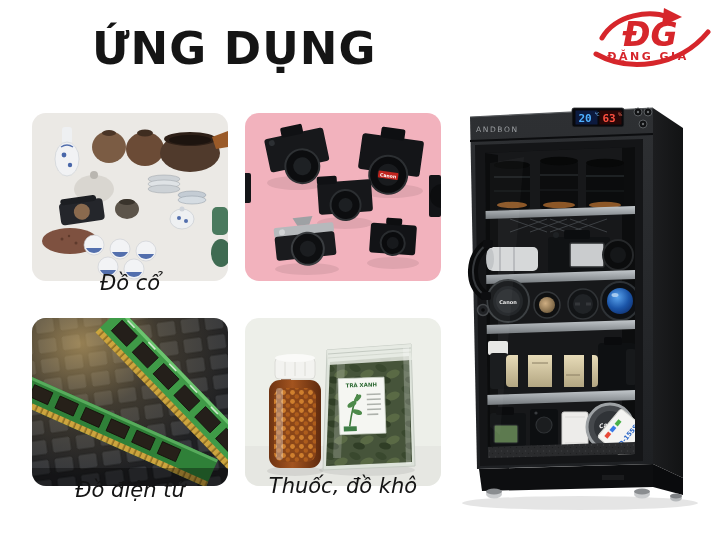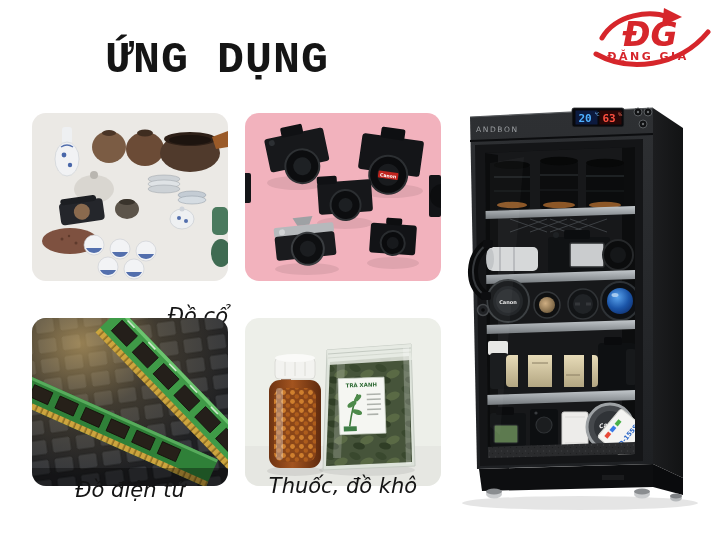--- a/index.html
+++ b/index.html
@@ -1,29 +1,29 @@
 <!DOCTYPE html>
 <html><head>
 <meta charset="utf-8">
 <style>
   html,body{margin:0;padding:0;background:#fff;}
   #stage{position:relative;width:720px;height:540px;background:#ffffff;overflow:hidden;
          font-family:"DejaVu Sans","Liberation Sans",sans-serif;}
-  .page-title{position:absolute;left:92px;top:22px;width:300px;margin:13px;
-    font-size:45px;font-weight:bold;color:#151515;letter-spacing:1px;font-family:Liberation Mono, monospace;}
+  .page-title{position:absolute;left:92px;top:22px;width:300px;margin:0;
+    font-size:45px;font-weight:bold;color:#151515;letter-spacing:1px;}
   .logo{position:absolute;left:588px;top:4px;width:128px;height:66px;}
   .card{position:absolute;width:196px;height:168px;border-radius:14px;overflow:hidden;}
   .card svg{display:block;}
   .card-label{position:absolute;width:196px;text-align:center;
     font-size:21px;font-style:italic;color:#141414;}
   #card-antiques{left:32px;top:113px;}
   #card-cameras{left:245px;top:113px;}
   #card-electronics{left:32px;top:318px;}
   #card-dried{left:245px;top:318px;}
-  #label-antiques{left:32px;top:304px;text-align:right;}
+  #label-antiques{left:32px;top:271px;}
   #label-cameras{left:245px;top:288px;}
   #label-electronics{left:32px;top:478px;}
   #label-dried{left:245px;top:474px;}
   .cabinet{position:absolute;left:452px;top:95px;width:250px;height:420px;}
   text{font-family:"DejaVu Sans","Liberation Sans",sans-serif;}
   .led{font-family:"DejaVu Sans Mono","Liberation Mono",monospace;font-weight:bold;}
 </style>
 </head>
 <body>
 

